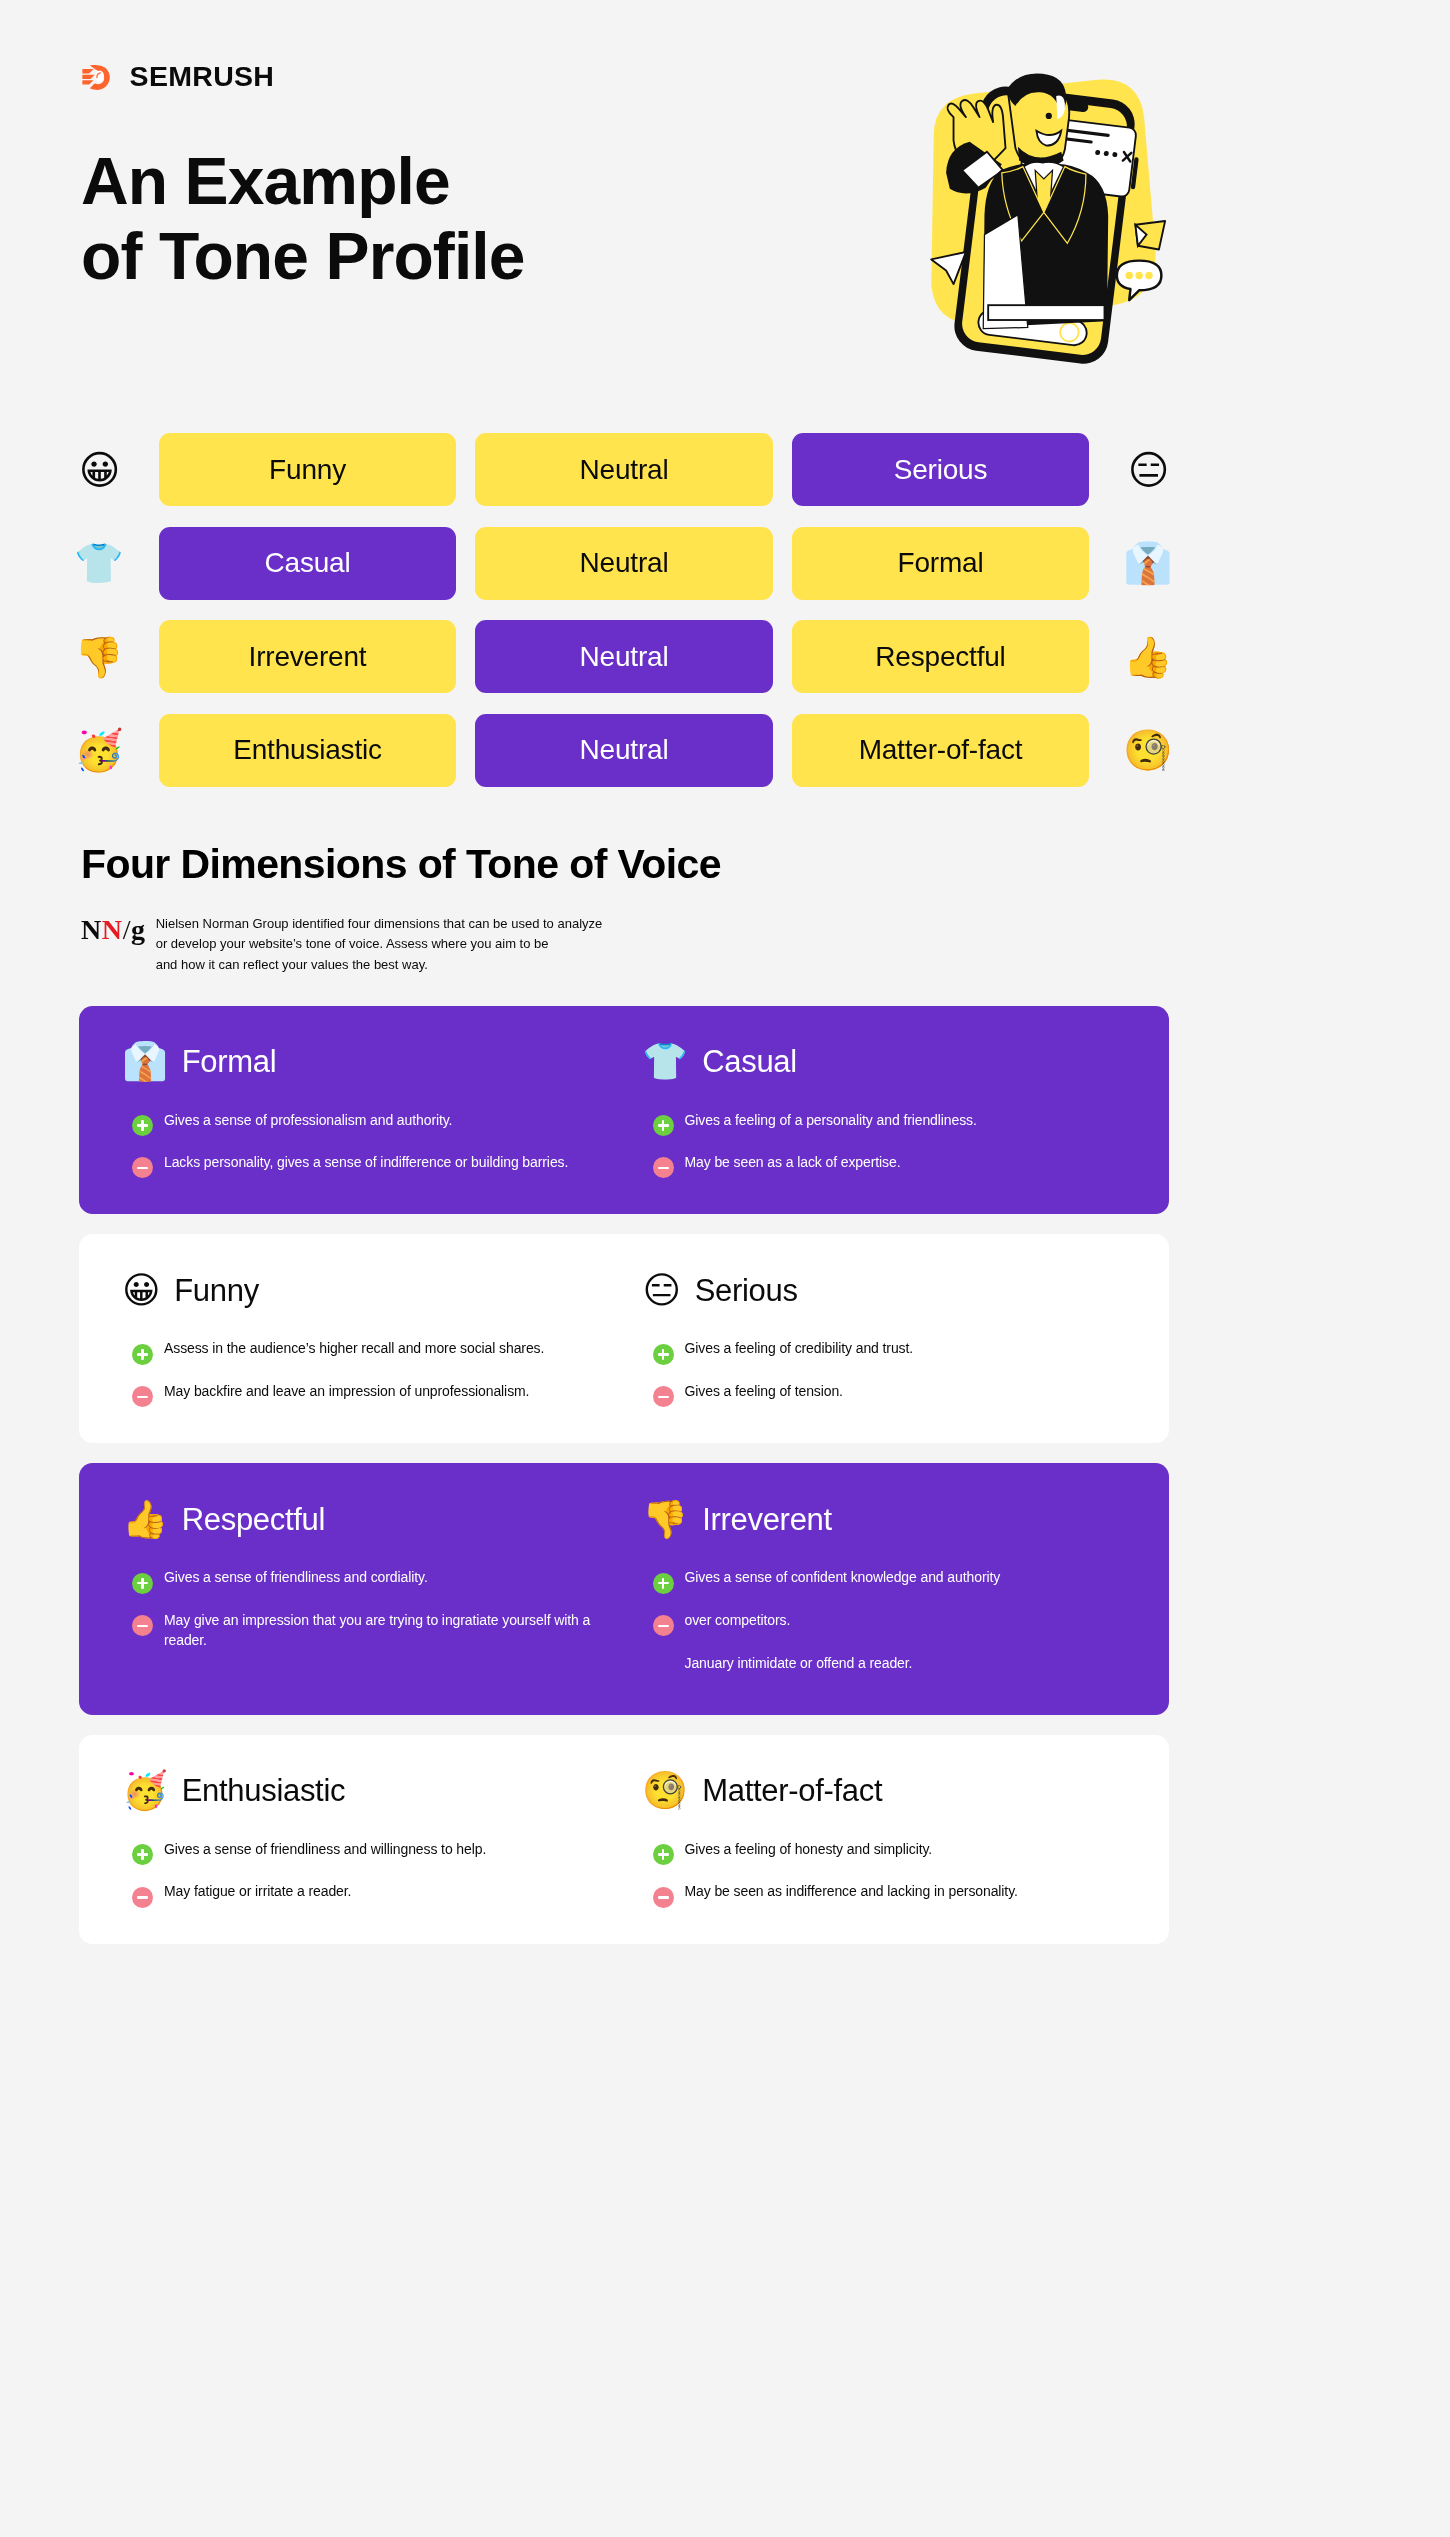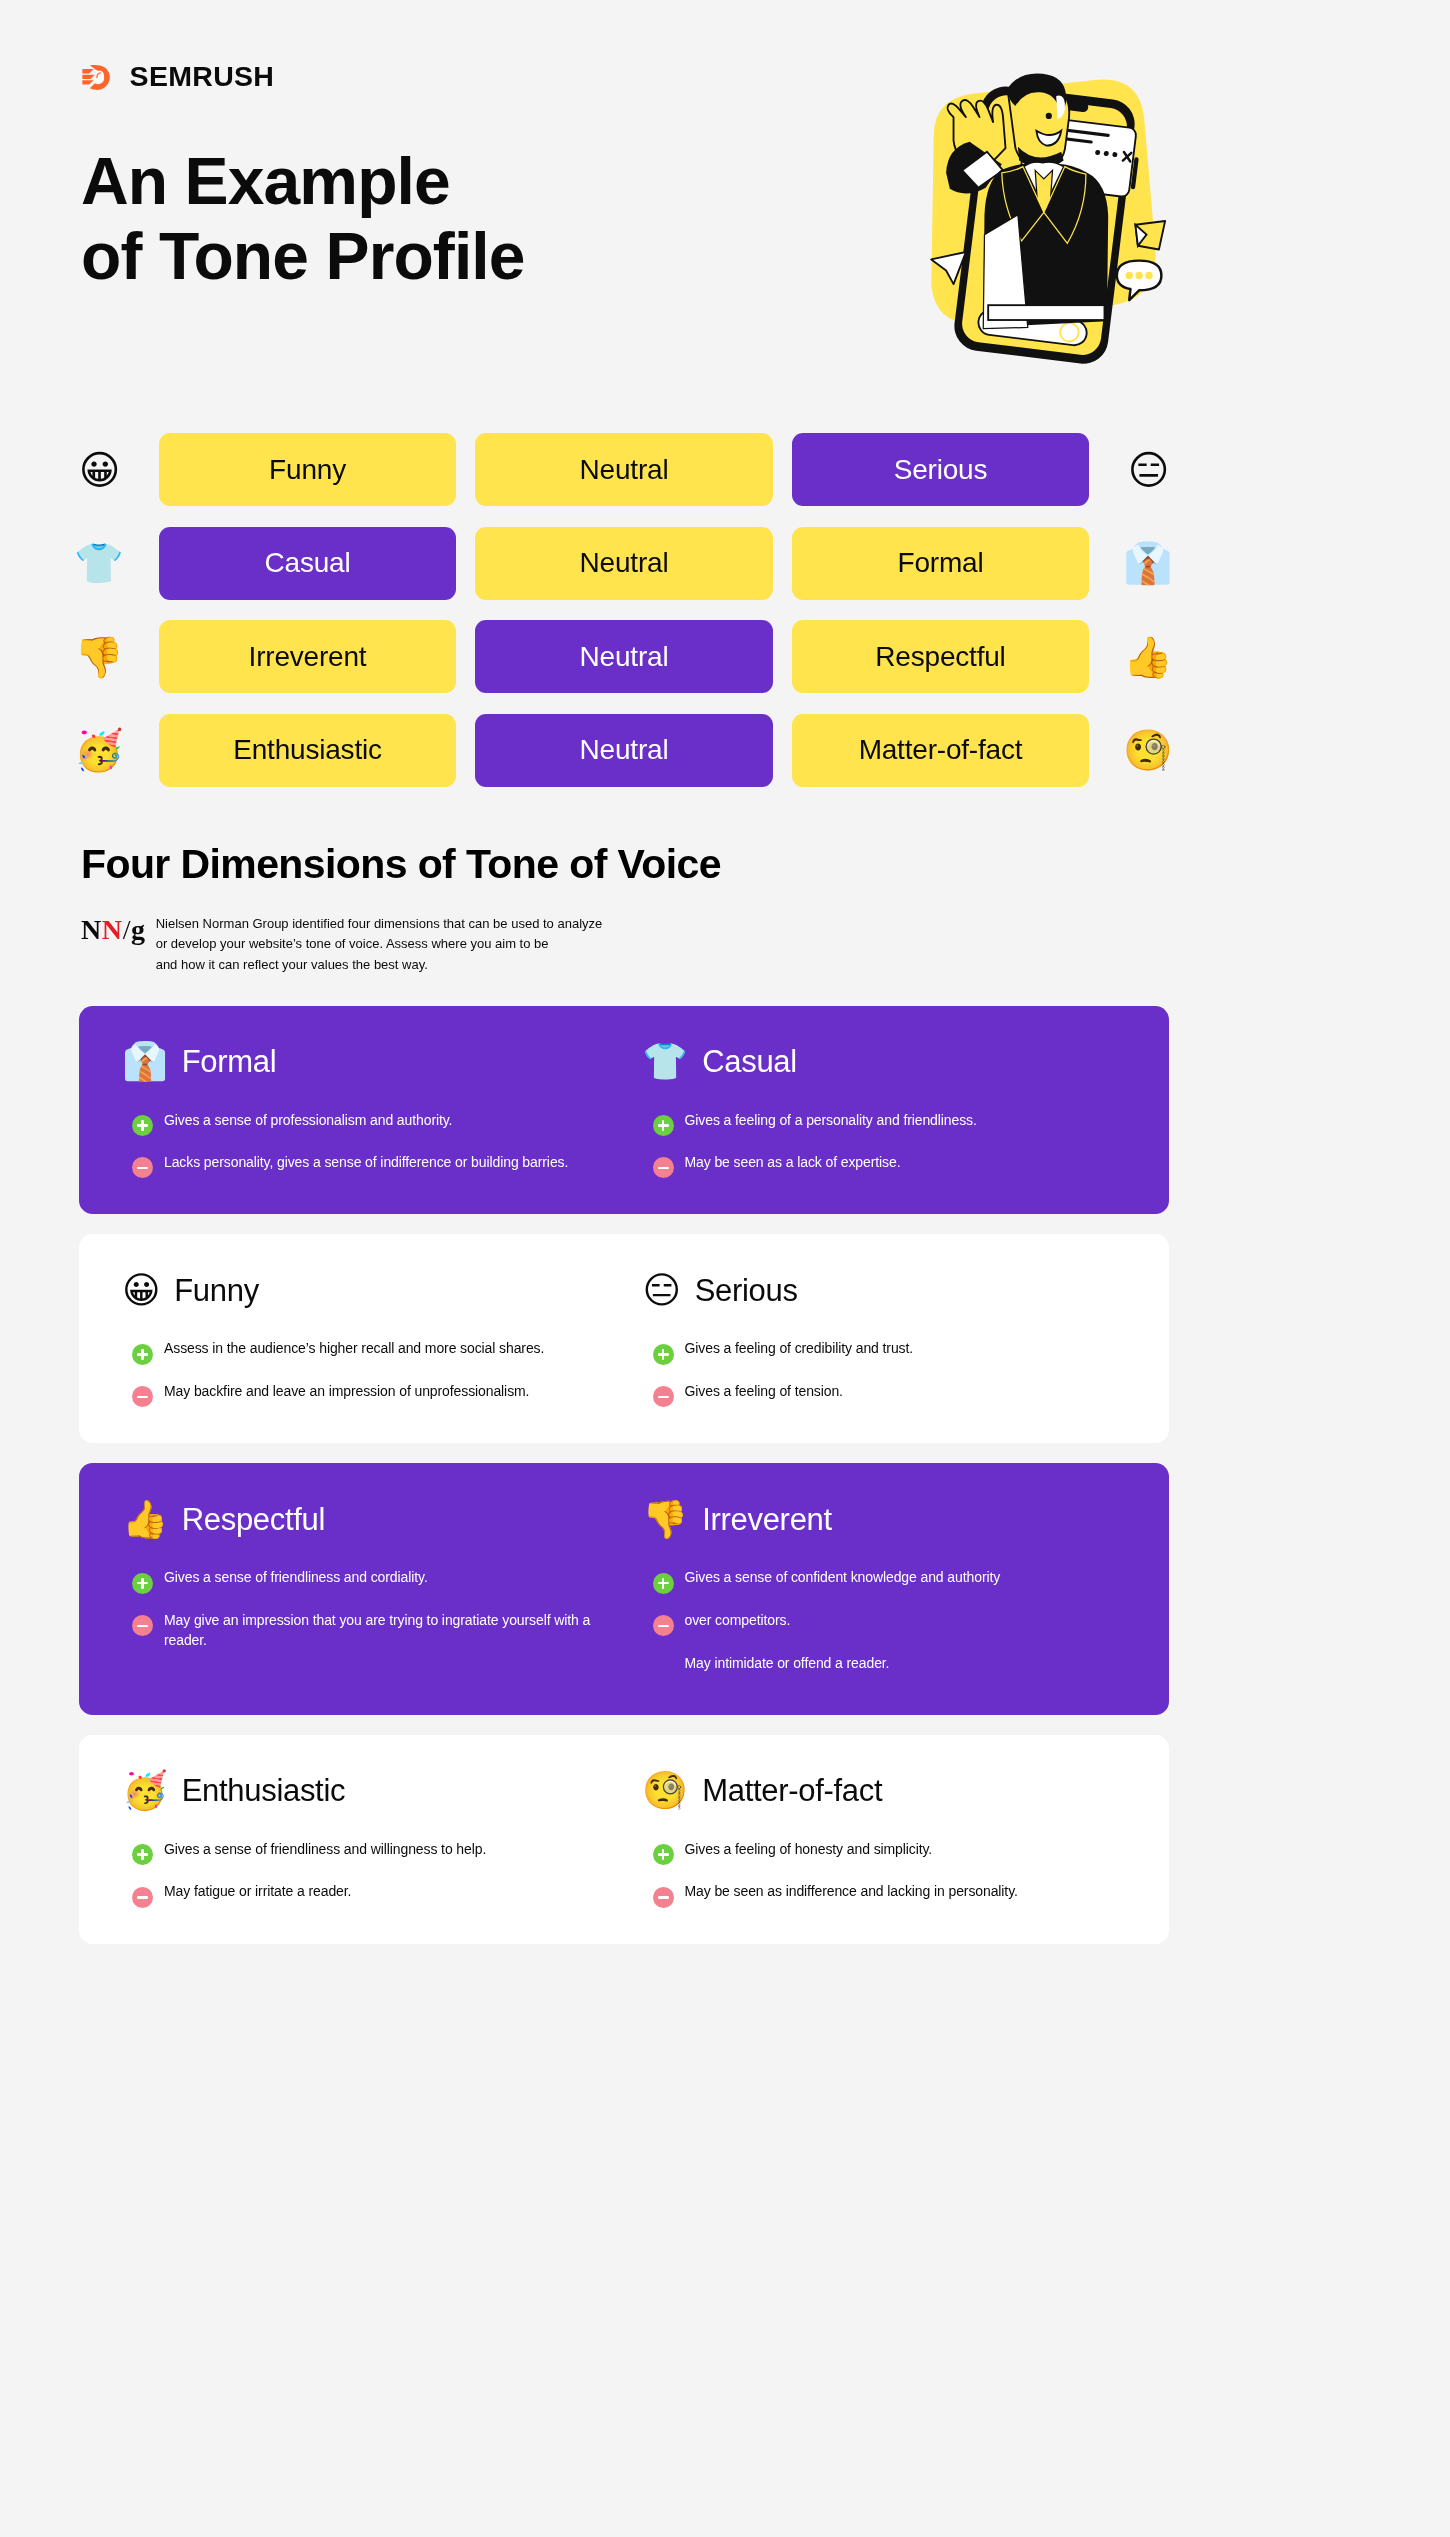--- a/index.html
+++ b/index.html
@@ -421,21 +421,21 @@
             <div class="bullet">
               <span class="bullet-ico plus"></span>
               <span class="bullet-text">Gives a sense of confident knowledge and authority</span>
             </div>
             <div class="bullet">
               <span class="bullet-ico minus"></span>
               <span class="bullet-text">over competitors.</span>
             </div>
             <div class="bullet">
               <span class="bullet-ico blank"></span>
-              <span class="bullet-text">May intimidate or offend a reader.</span>
+              <span class="bullet-text">January intimidate or offend a reader.</span>
             </div>
           </div>
         </div>
       </div>
       <div class="card white">
         <div>
           <div class="col-head">
             <span class="col-emoji">🥳</span>
             <span class="col-title">Enthusiastic</span>
           </div>

